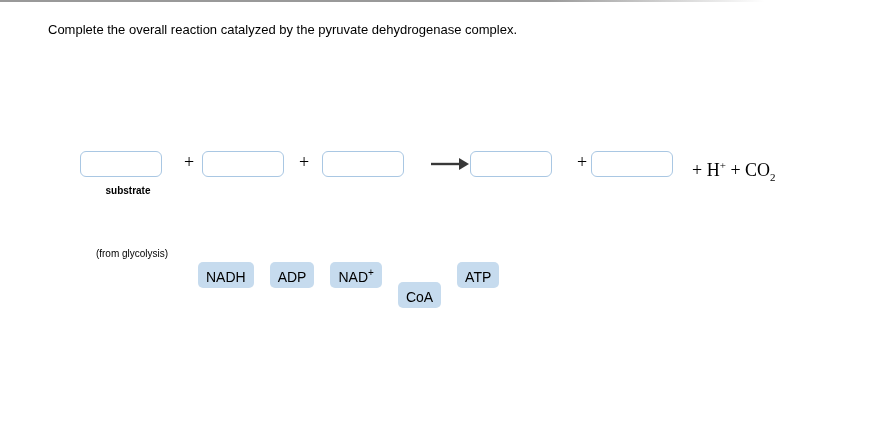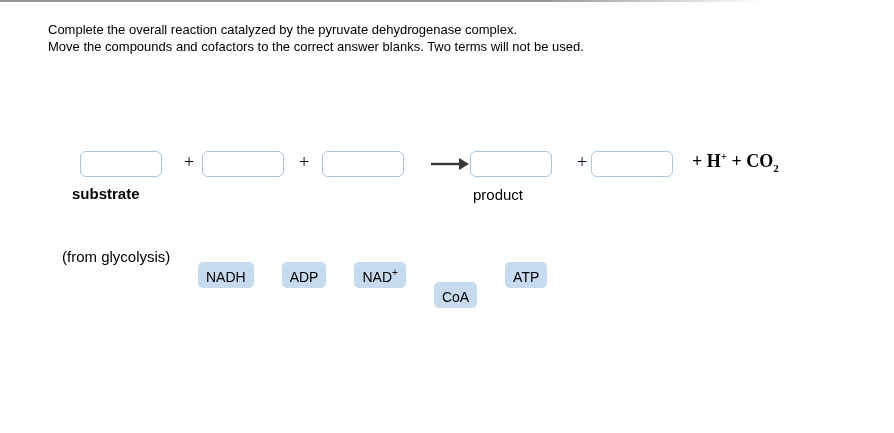--- a/index.html
+++ b/index.html
@@ -36,52 +36,51 @@
   .blank-5{left:591px;}
   .plus{
     position:absolute;top:152px;width:20px;text-align:center;
     font-family:"Liberation Serif", serif;font-size:18px;color:var(--text);
   }
   .plus-1{left:179px;}
   .plus-2{left:294px;}
   .plus-3{left:572px;}
   .arrow-wrap{position:absolute;left:430px;top:156px;width:40px;height:16px;}
   .tail{
-    position:absolute;left:692px;top:150px;
-    font-family:"Liberation Serif", serif;font-weight:bold;font-size:18px;
+    position:absolute;left:692px;top:159px;
+    font-family:"Liberation Serif", serif;font-weight:normal;font-size:18px;
     color:var(--text);white-space:pre;
   }
   .tail sup{font-size:11px;}
   .tail sub{font-size:11px;}
-  .lbl{position:absolute;font-size:15px;color:var(--text);}
+  .lbl{position:absolute;font-size:10px;text-align:center;color:var(--text);}
   .lbl-substrate{left:72px;top:185px;width:112px;font-weight:bold;}
   .lbl-glycolysis{left:62px;top:201px;width:140px;margin-top:47px;}
   .lbl-product{left:473px;top:186px;width:110px;}
   .term-bank{
     position:absolute;left:198px;top:262px;
-    display:flex;align-items:flex-start;gap:28px;
+    display:flex;align-items:flex-start;gap:16px;
   }
   .chip{
     background:var(--chip-bg);border-radius:5px;
     padding:2px 8px;font-size:14px;line-height:18px;color:var(--text);
     cursor:pointer;white-space:nowrap;
   }
   .chip:nth-child(4){margin-top:20px;}
   .chip sup{font-size:10px;}
 </style>
 </head>
 <body>
 
 <div class="screen">
 
   <div class="top-bar"></div>
 
   <div class="instructions">
     <div>Complete the overall reaction catalyzed by the pyruvate dehydrogenase complex.</div>
-    <div>Move the compounds and cofactors to the correct answer blanks. Two terms will not be used.</div>
   </div>
 
   <div class="blank blank-1"></div>
   <span class="plus plus-1">+</span>
   <div class="blank blank-2"></div>
   <span class="plus plus-2">+</span>
   <div class="blank blank-3"></div>
 
   <span class="arrow-wrap">
     <svg width="40" height="16" viewBox="0 0 40 16">
@@ -91,21 +90,20 @@
   </span>
 
   <div class="blank blank-4"></div>
   <span class="plus plus-3">+</span>
   <div class="blank blank-5"></div>
 
   <div class="tail"><span>+ H</span><sup>+</sup><span> + CO</span><sub>2</sub></div>
 
   <div class="lbl lbl-substrate">substrate</div>
   <div class="lbl lbl-glycolysis">(from glycolysis)</div>
-  <div class="lbl lbl-product">product</div>
 
   <div class="term-bank">
     <div class="chip"><span>NADH</span><sup></sup></div>
     <div class="chip"><span>ADP</span><sup></sup></div>
     <div class="chip"><span>NAD</span><sup>+</sup></div>
     <div class="chip"><span>CoA</span><sup></sup></div>
     <div class="chip"><span>ATP</span><sup></sup></div>
   </div>
 
 </div>

